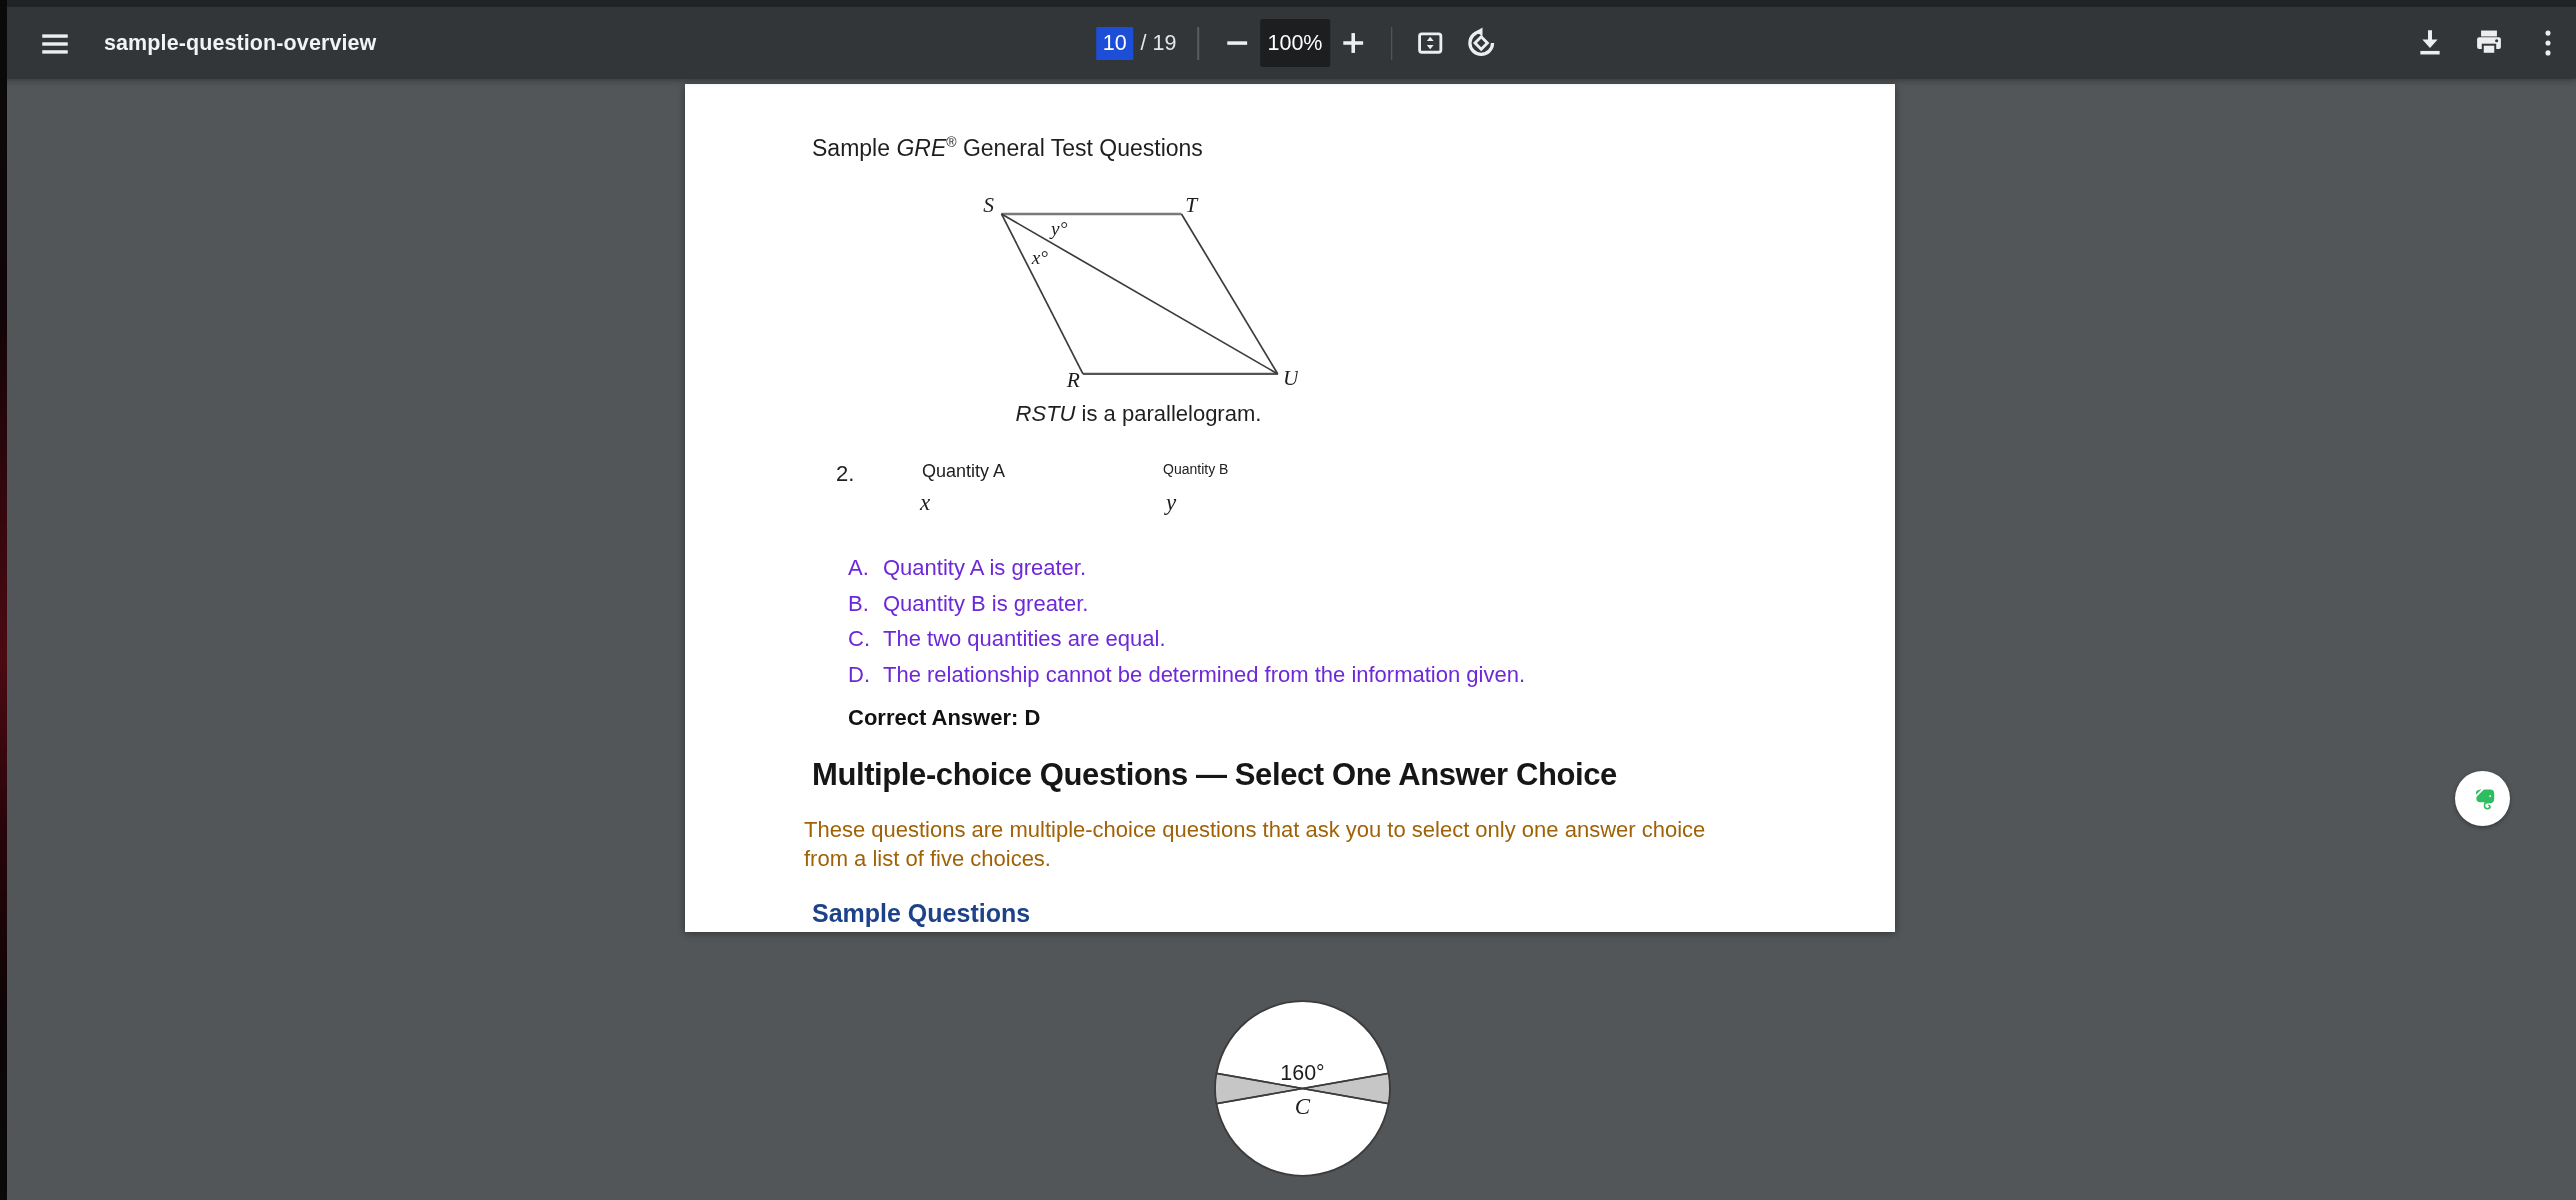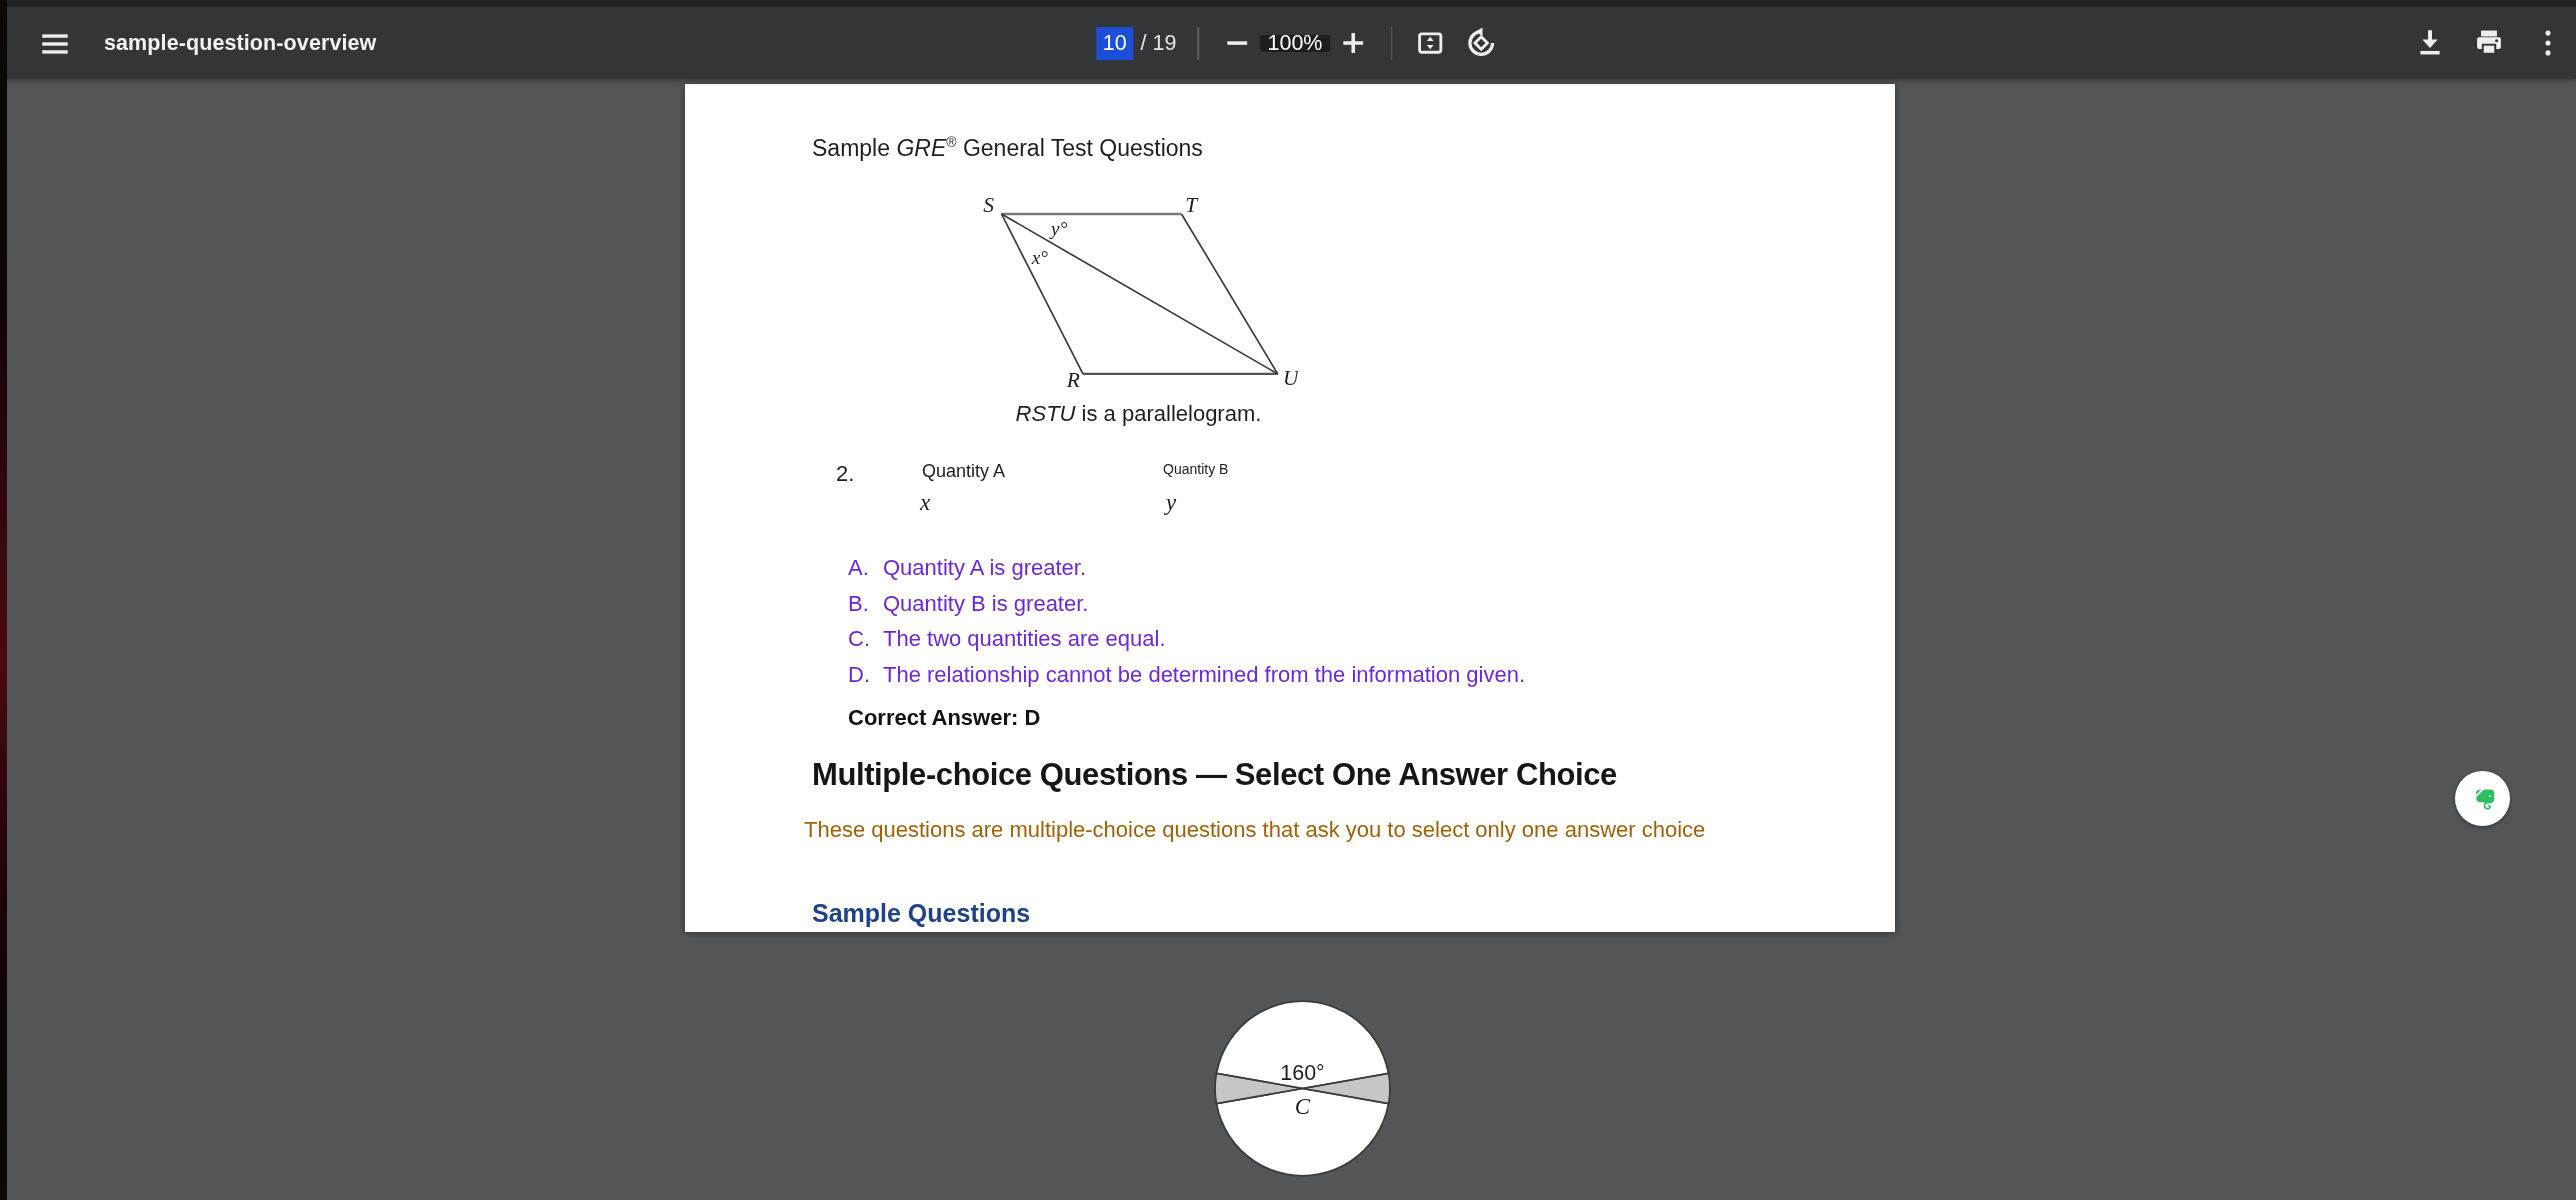--- a/index.html
+++ b/index.html
@@ -22,21 +22,21 @@
   .menu-btn { left:36px; top:18px; width:37px; height:37px; }
   .doc-title { position:absolute; left:104px; top:0; height:72px; display:flex; align-items:center;
     color:#f1f3f4; font-size:21.5px; font-weight:700; letter-spacing:0.1px; }
 
   .tb-center { position:absolute; left:1297px; top:0; height:72px; transform:translateX(-50%);
     display:flex; align-items:center; }
   .page-box { width:37px; height:33px; background:#1d4ed8; border-radius:1px; color:#fff;
     font-size:21.5px; display:flex; align-items:center; justify-content:center; }
   .page-total { color:#e4e6e8; font-size:21.5px; margin-left:7.4px; white-space:pre; }
   .tb-sep { width:1.5px; height:33px; background:#5a5e61; margin:0 21px; }
-  .zoom-box { width:70px; height:17px; background:#1c1e1f; border-radius:2.2px; color:#fff;
+  .zoom-box { width:70px; height:48px; background:#1c1e1f; border-radius:2.2px; color:#fff;
     font-size:21.5px; display:flex; align-items:center; justify-content:center; margin:0 6px; }
   .sq-btn { width:34px; height:34px; }
 
   .tb-right { position:absolute; right:11px; top:0; height:72px; display:flex; align-items:center; gap:25px; }
 
   
   .viewport { position:absolute; left:0; top:79px; width:2576px; height:1121px; }
   .page { position:absolute; left:685px; top:5.2px; width:1210px; height:848px; background:#ffffff;
     box-shadow:0 1.5px 7.4px rgba(0,0,0,.40); color:#212121; }
 
@@ -201,20 +201,21 @@
       </div>
       <div class="choice" style="top:578px">
         <span class="ltr">D.</span><span>The relationship cannot be determined from the information given.</span>
       </div>
 
       <div class="correct">Correct Answer: D</div>
 
       <div class="h1">Multiple-choice Questions — Select One Answer Choice</div>
       <div class="para">
         <div>These questions are multiple-choice questions that ask you to select only one answer choice</div>
+        <div>from a list of five choices.</div>
       </div>
 
       <div class="h2-blue">Sample Questions</div>
 
 
       <svg class="fig2" viewBox="0 0 250 250">
         <circle cx="125" cy="125" r="118" fill="#ffffff" stroke="#3c3c3c" stroke-width="2.5"></circle>
         <path d="M125,125 L8.79,104.51 A118,118 0 0 0 8.79,145.49 Z" fill="#c6c6c6" stroke="#3c3c3c" stroke-width="2"></path>
         <path d="M125,125 L241.21,145.49 A118,118 0 0 0 241.21,104.51 Z" fill="#c6c6c6" stroke="#3c3c3c" stroke-width="2"></path>
         <line x1="8.79" y1="104.51" x2="241.21" y2="145.49" stroke="#3c3c3c" stroke-width="2.2"></line>

